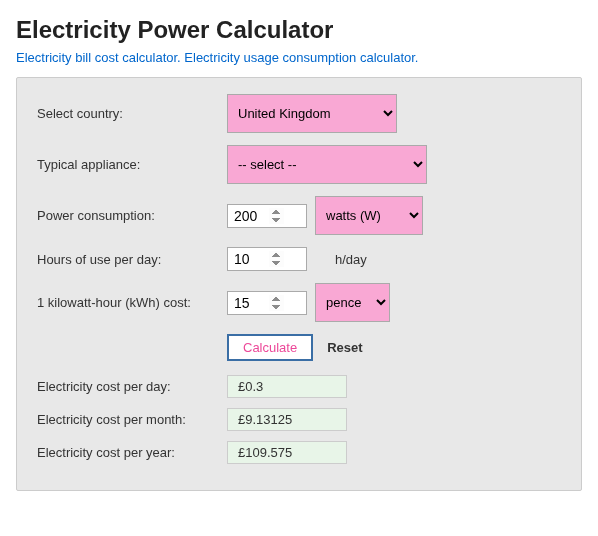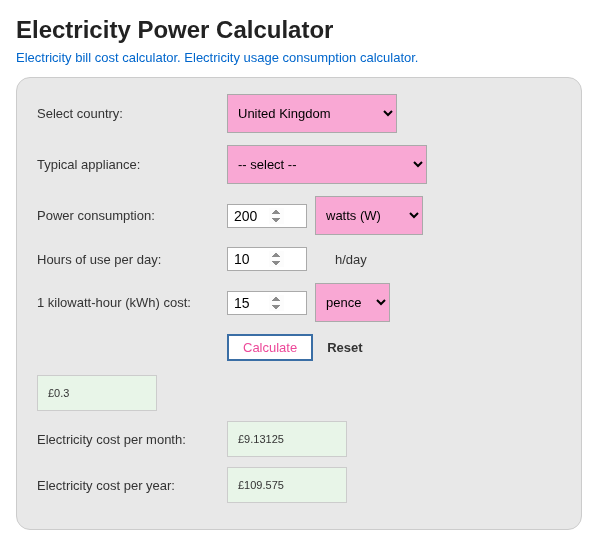--- a/index.html
+++ b/index.html
@@ -19,21 +19,21 @@
     }
     .subtitle {
       font-size: 13px;
       color: #0066cc;
       margin-bottom: 12px;
     }
     .calculator-box {
       background: #e8e8e8;
       border: 1px solid #ccc;
       padding: 16px 20px;
-      border-radius: 14px;
+      border-radius: 2px;
     }
     .form-row {
       display: flex;
       align-items: center;
       margin-bottom: 12px;
     }
     .form-label {
       width: 190px;
       font-size: 13px;
       color: #333;
@@ -113,22 +113,22 @@
     }
     .result-label {
       width: 190px;
       font-size: 13px;
       color: #333;
       flex-shrink: 0;
     }
     .result-value {
       background: #e8f5e8;
       border: 1px solid #ccc;
-      padding: 11px 10px;
-      font-size: 11px;
+      padding: 3px 10px;
+      font-size: 13px;
       min-width: 120px;
       color: #333;
     }
   </style>
 </head>
 <body>
 
 <h1>Electricity Power Calculator</h1>
 <p class="subtitle">Electricity bill cost calculator. Electricity usage consumption calculator.</p>
 
@@ -190,20 +190,21 @@
       </select>
     </div>
   </div>
 
   <div class="button-row">
     <button class="calc-button">Calculate</button>
     <button class="reset-button">Reset</button>
   </div>
 
   <div class="result-row">
+    <span class="result-label">Electricity cost per day:</span>
     <span class="result-value">£0.3</span>
   </div>
 
   <div class="result-row">
     <span class="result-label">Electricity cost per month:</span>
     <span class="result-value">£9.13125</span>
   </div>
 
   <div class="result-row">
     <span class="result-label">Electricity cost per year:</span>

